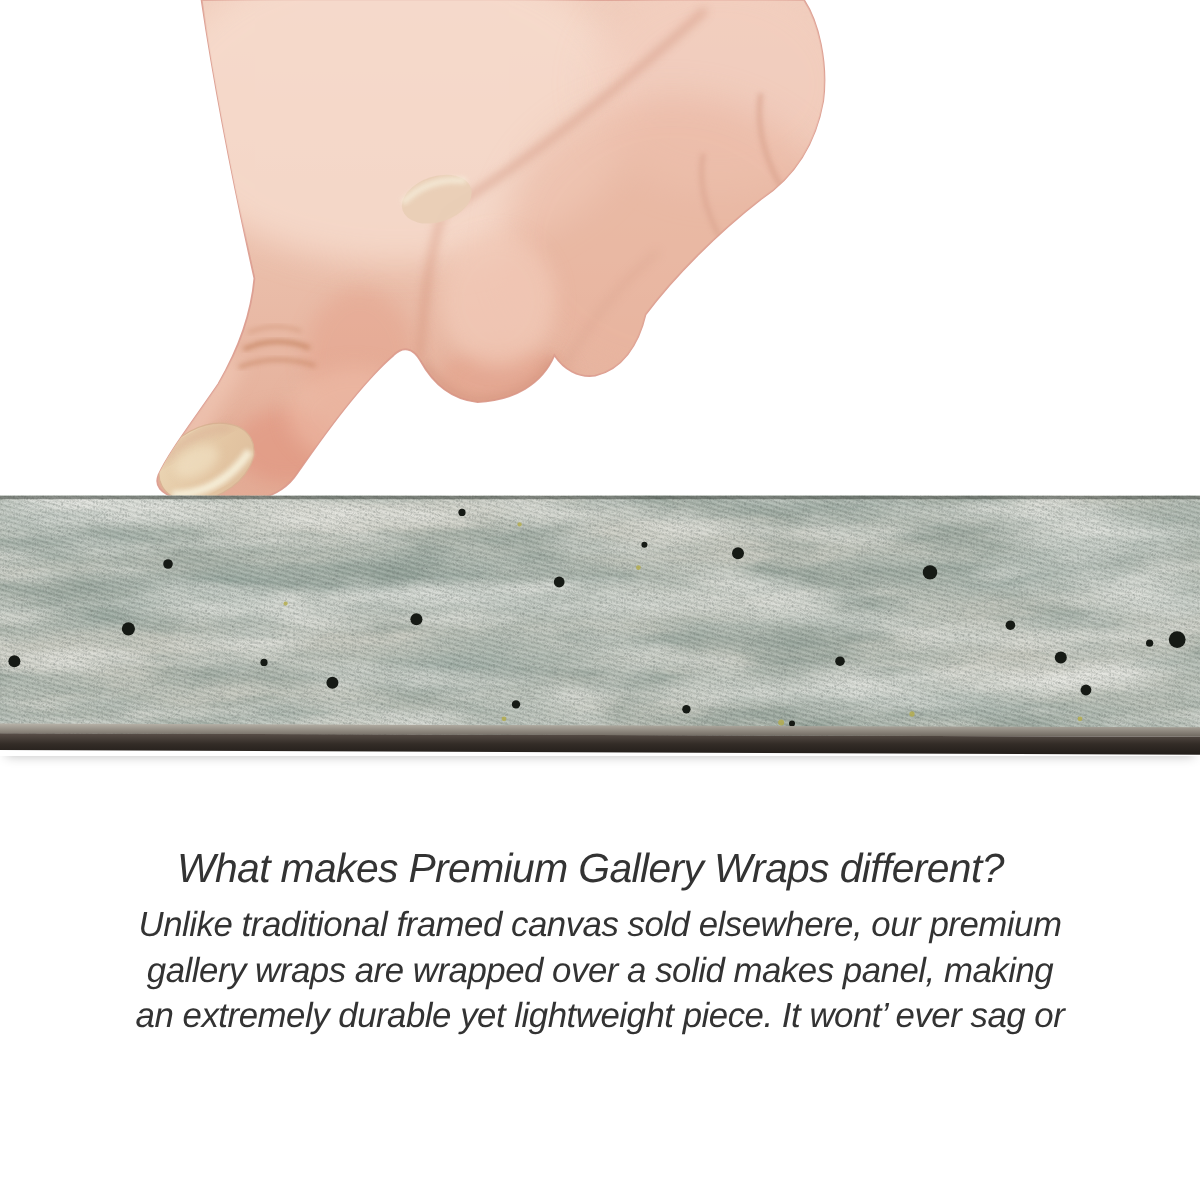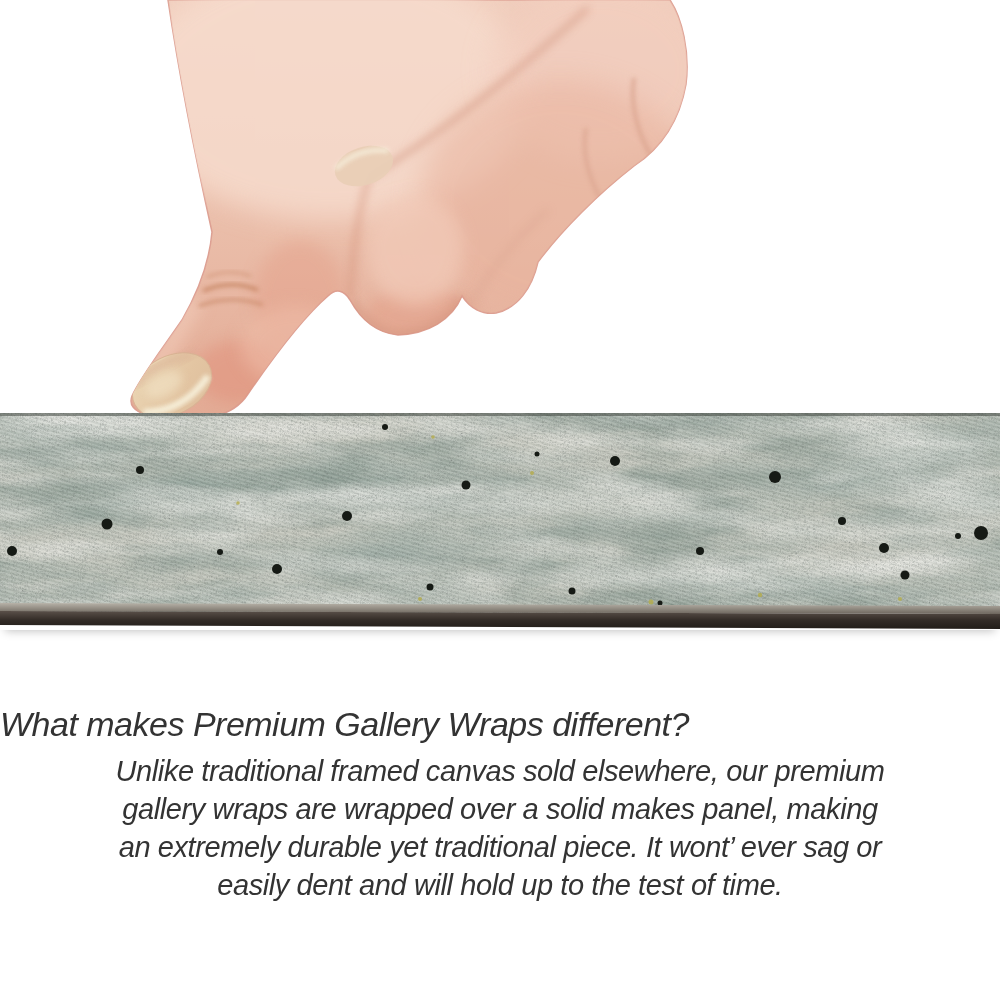--- a/index.html
+++ b/index.html
@@ -9,21 +9,21 @@
   }
   .photo-area{position:absolute;left:0;top:0;width:1000px;height:420px;}
   .photo-area svg{display:block;}
   .canvas-strip{
     position:absolute;left:0;top:413px;width:1000px;height:217px;
   }
   .canvas-strip svg{display:block;width:1000px;height:217px;}
   .text-block{position:absolute;left:0;top:0;width:1000px;}
   .headline{
     position:absolute;top:704px;left:0;width:984px;
-    font-style:italic;font-size:34px;line-height:40px;
+    text-align:center;font-style:italic;font-size:34px;line-height:40px;
     color:#333333;letter-spacing:-0.5px;font-weight:400;
   }
   .bodycopy{
     position:absolute;top:752px;left:0;width:1000px;text-align:center;
     font-style:italic;font-size:29px;line-height:38px;color:#333333;
     letter-spacing:-0.4px;font-weight:400;
   }
   .body-line{width:1000px;}
 </style>
 </head>
@@ -227,18 +227,17 @@
       <polygon points="0,190 1000,193 1000,201 0,198" fill="url(#rollGrad)"></polygon>
       <polygon points="0,198 1000,201 1000,216 0,212" fill="url(#edgeGrad)"></polygon>
     </svg>
   </div>
 
   <div class="text-block">
     <div class="headline">What makes Premium Gallery Wraps different?</div>
     <div class="bodycopy">
       <div class="body-line">Unlike traditional framed canvas sold elsewhere, our premium</div>
       <div class="body-line">gallery wraps are wrapped over a solid makes panel, making</div>
-      <div class="body-line">an extremely durable yet traditional piece. It wont’ ever sag or</div>
-      <div class="body-line">easily dent and will hold up to the test of time.</div>
+      <div class="body-line">an extremely durable yet lightweight piece. It wont’ ever sag or</div>
     </div>
   </div>
 
 </div>
 
 </body></html>

